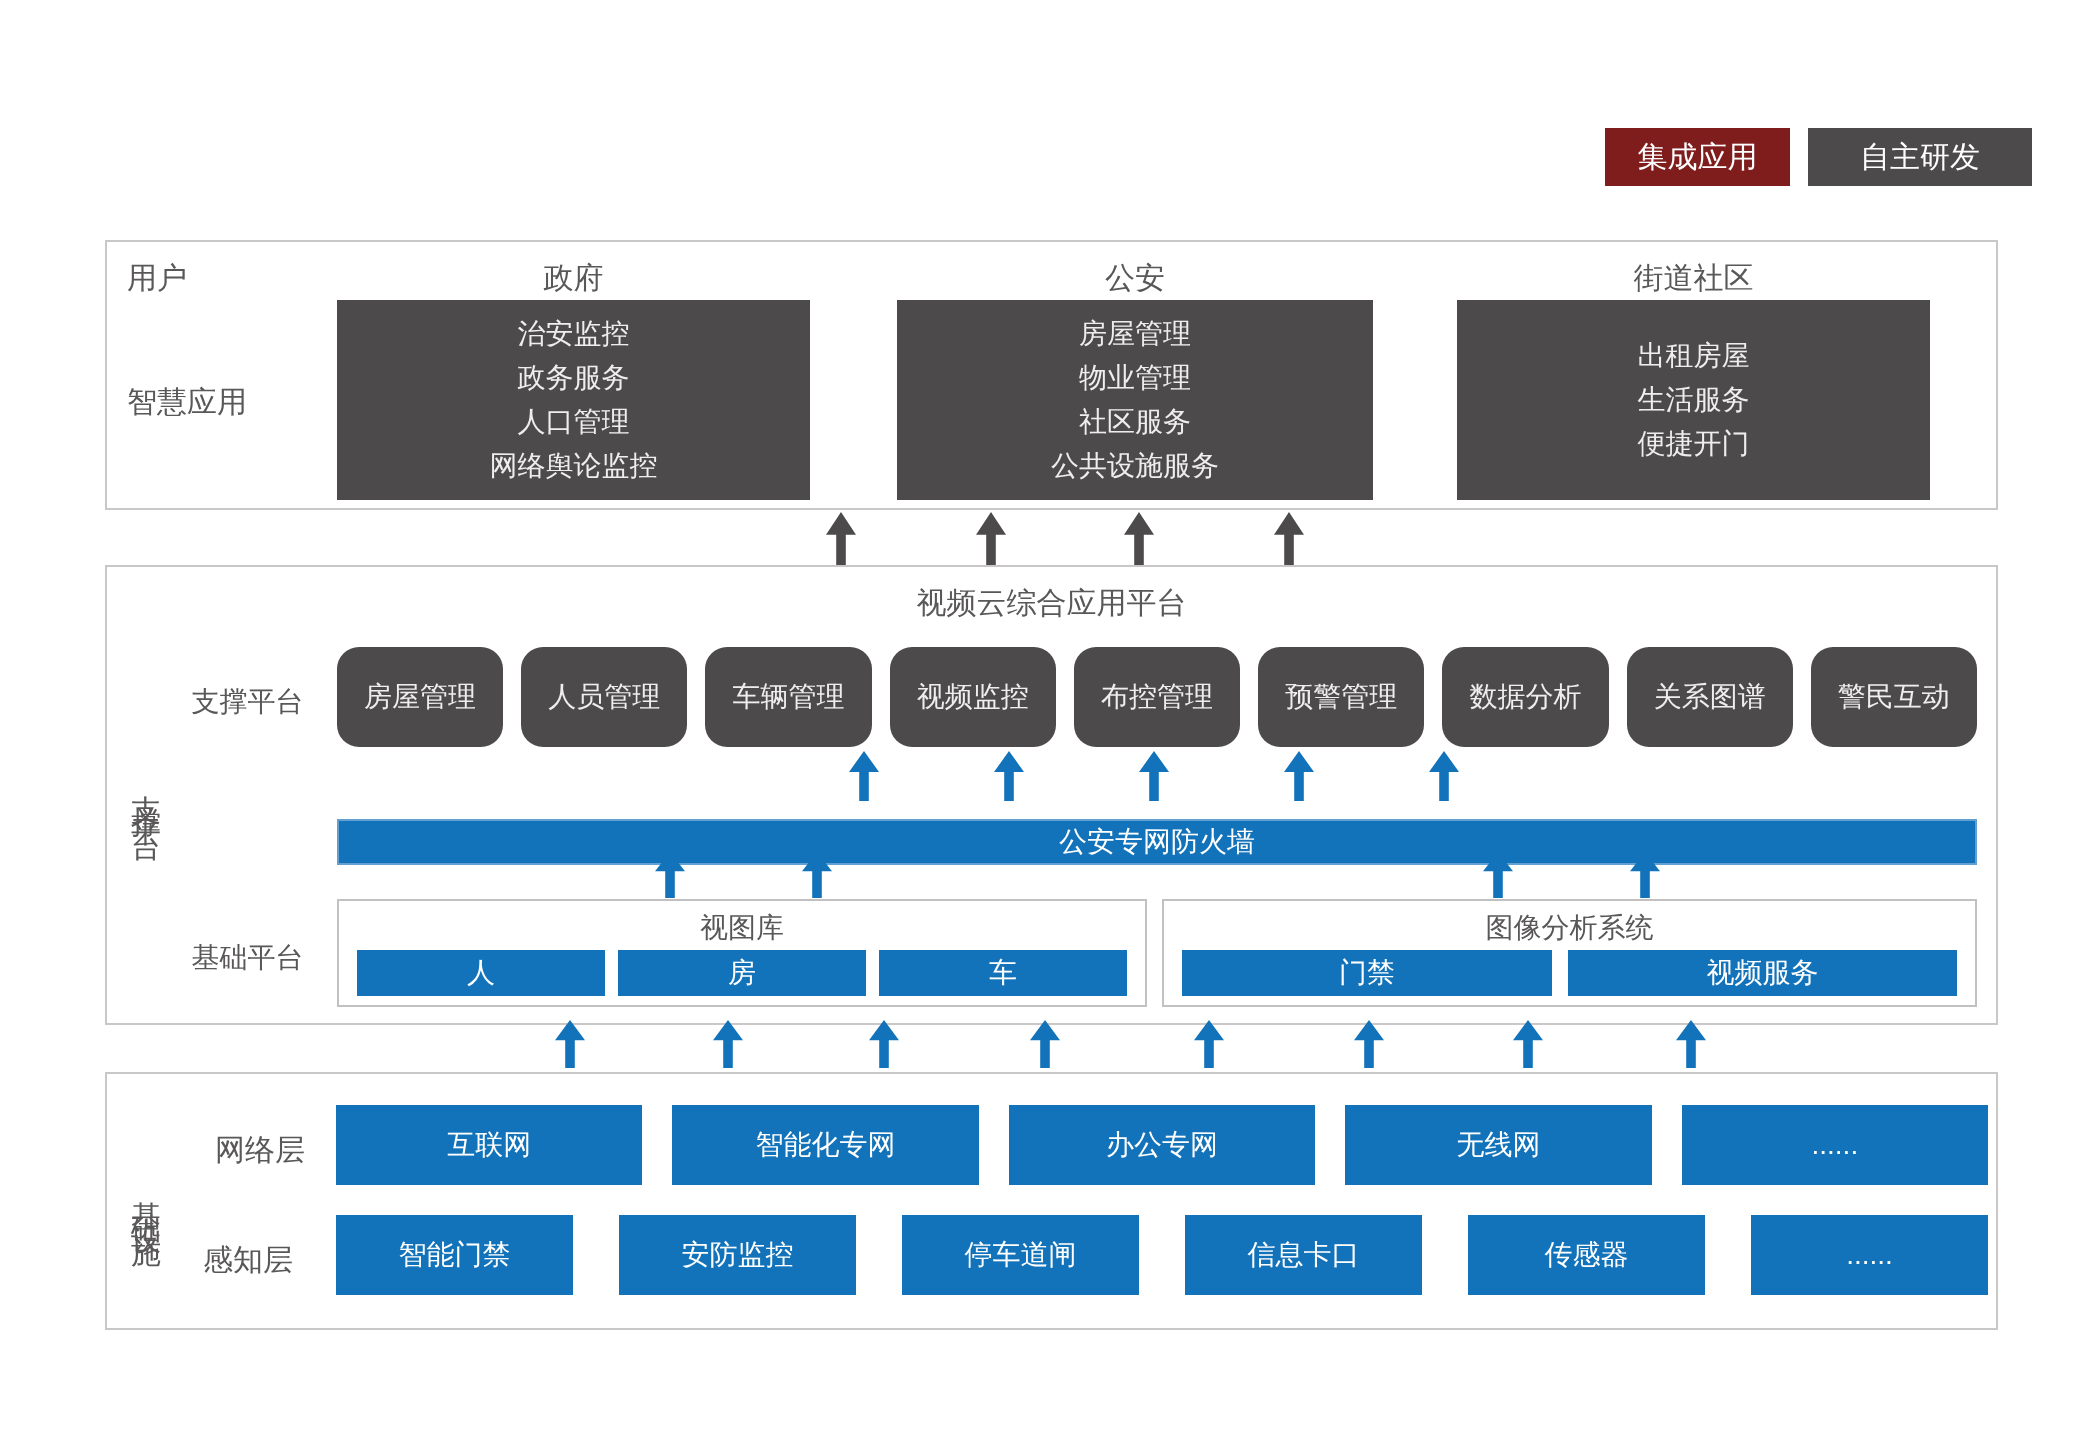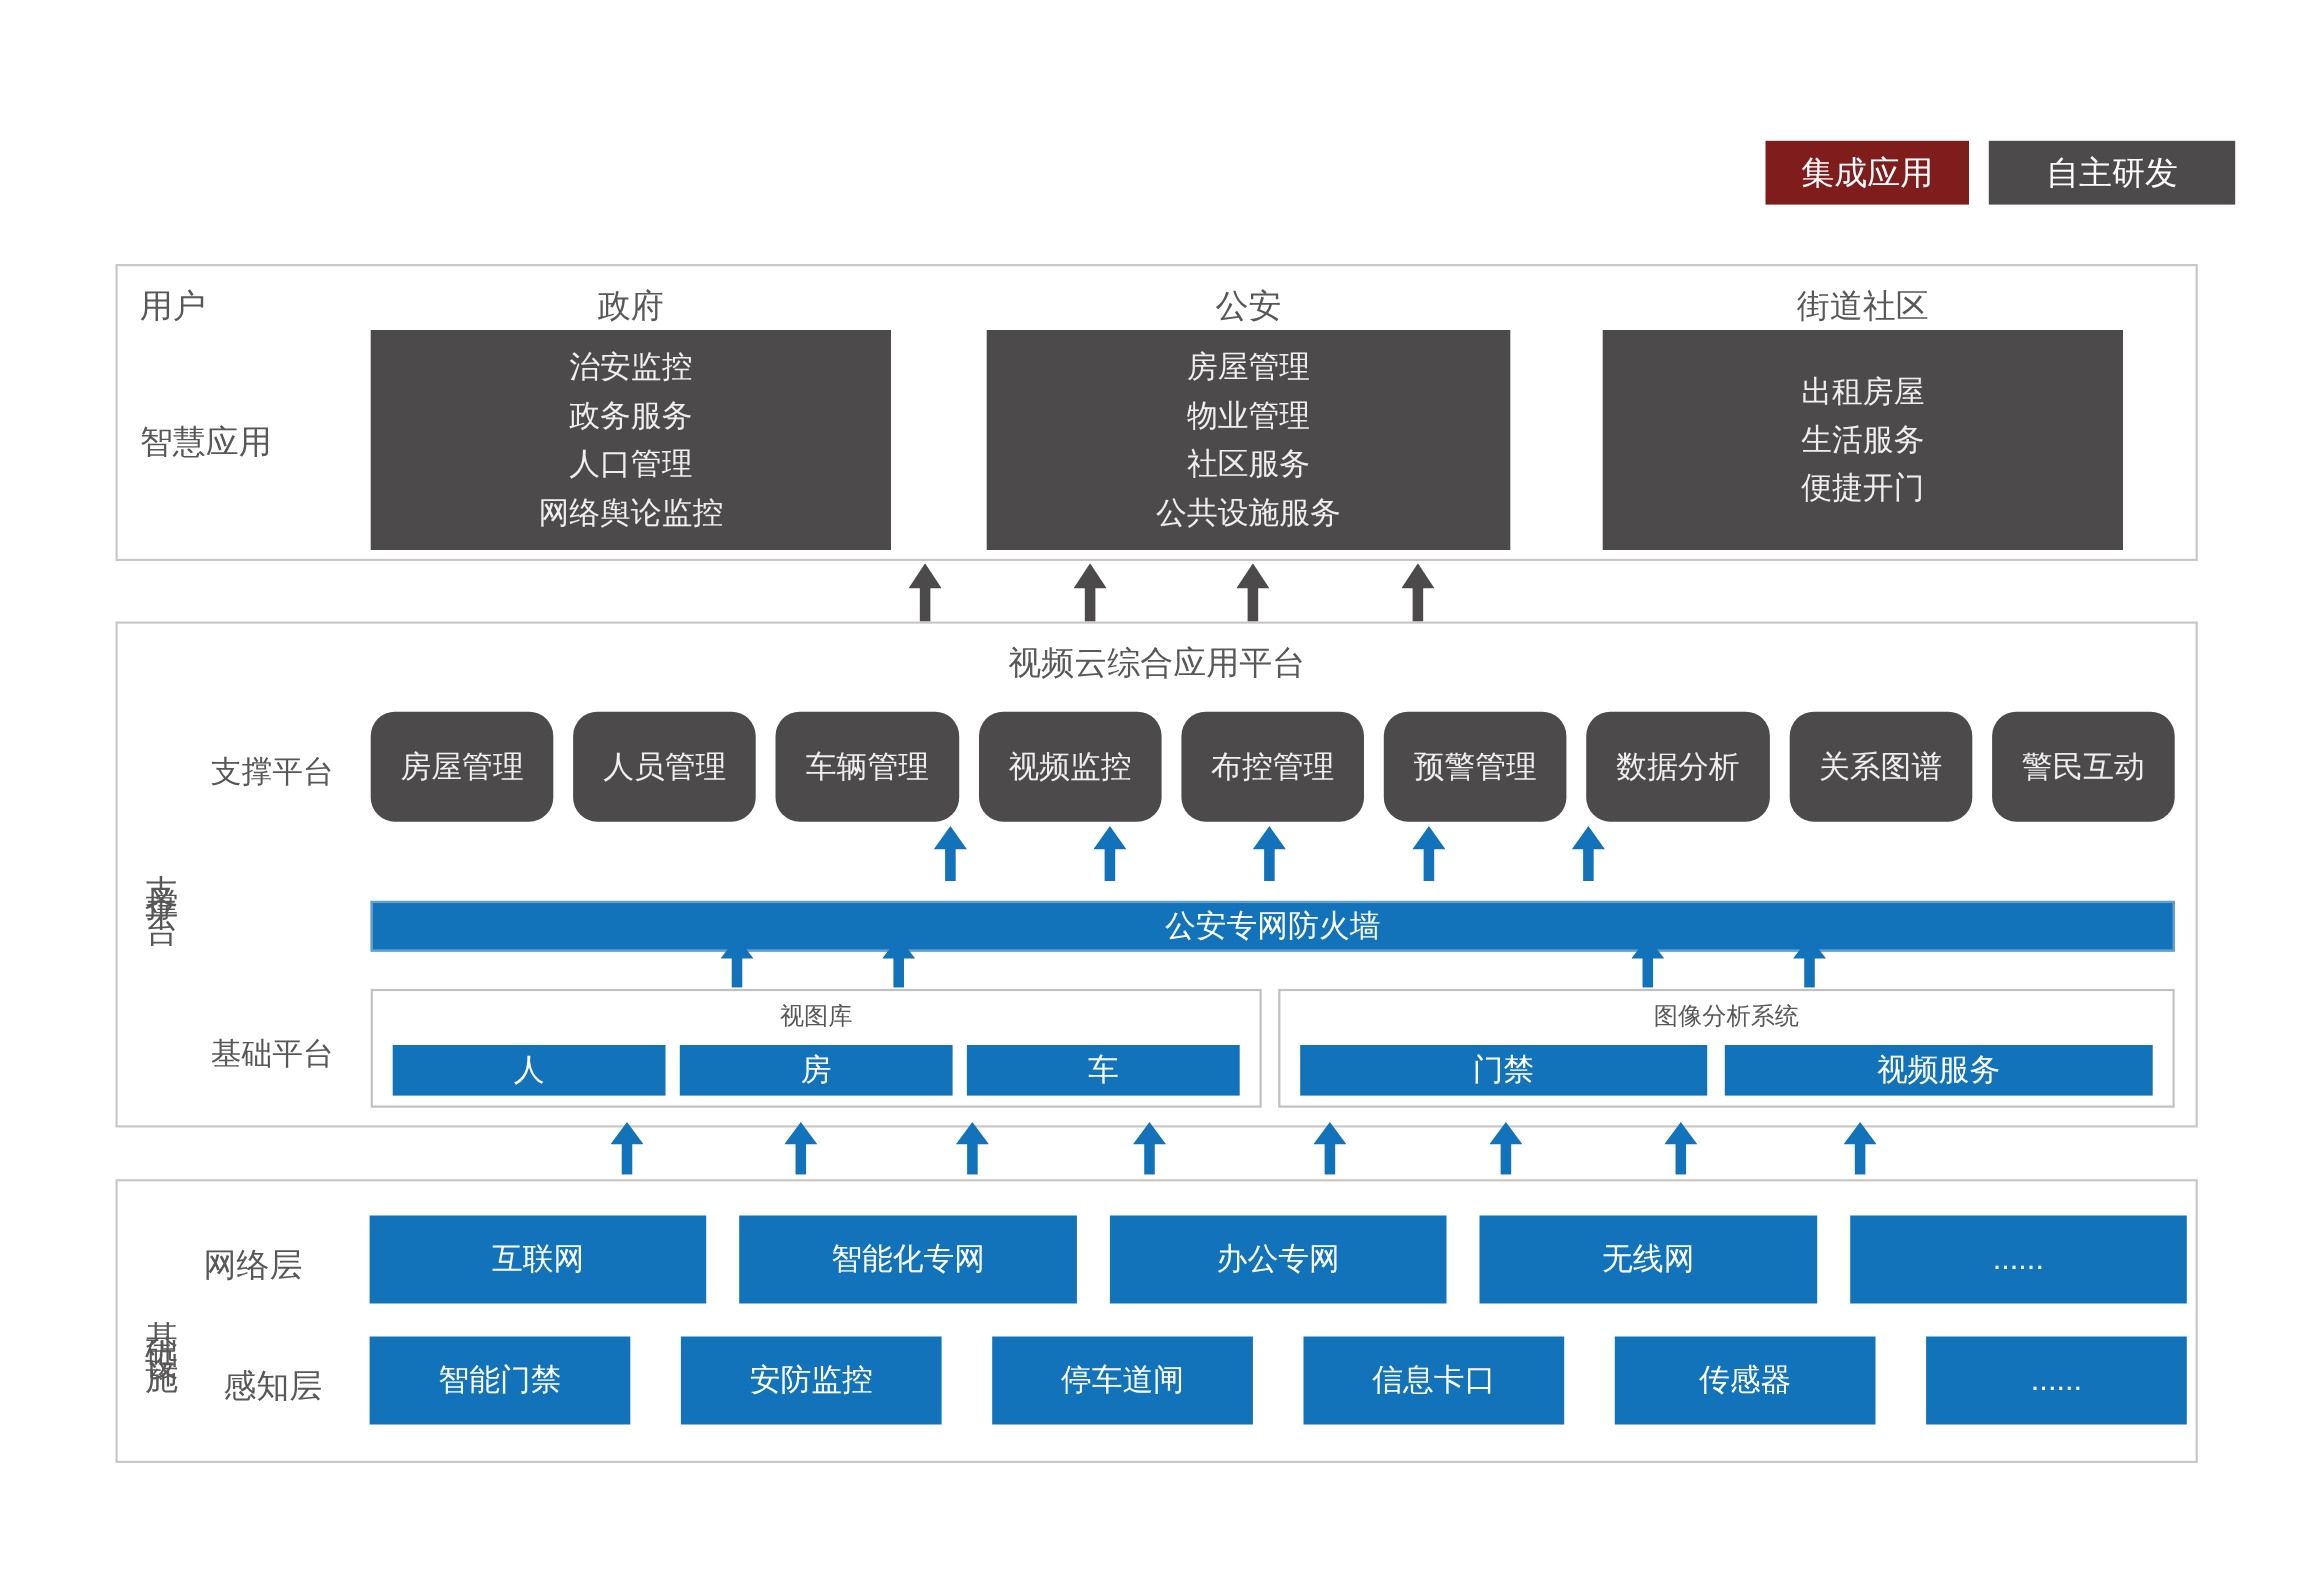--- a/index.html
+++ b/index.html
@@ -25,21 +25,21 @@
   .roundrow{position:absolute;display:flex;gap:18px;}
   .roundbox{
     flex:1;background:#4D4A4B;color:#EFEDED;border-radius:22px;
     display:flex;align-items:center;justify-content:center;font-size:28px;
   }
   .bluebar{
     position:absolute;background:#1273BA;border:2px solid #61A0D0;color:#ffffff;
     display:flex;align-items:center;justify-content:center;font-size:28px;
   }
   .groupbox{position:absolute;border:2px solid #C2C0C0;background:#ffffff;}
-  .gtitle{text-align:center;color:#595757;font-size:22px;margin-top:8px;}
+  .gtitle{text-align:center;color:#595757;font-size:28px;margin-top:8px;}
   .bars{position:absolute;left:18px;right:18px;top:49px;height:46px;display:flex;gap:13px;}
   .bar{
     flex:1;background:#1273BA;color:#ffffff;
     display:flex;align-items:center;justify-content:center;font-size:28px;
   }
   .flatrow{position:absolute;display:flex;}
   .flatbox{
     flex:1;background:#1273BA;color:#ffffff;
     display:flex;align-items:center;justify-content:center;font-size:28px;
   }
@@ -150,21 +150,21 @@
   <div class="arrow blue" style="left:713px;top:1020px;height:48px;"></div>
   <div class="arrow blue" style="left:869px;top:1020px;height:48px;"></div>
   <div class="arrow blue" style="left:1030px;top:1020px;height:48px;"></div>
   <div class="arrow blue" style="left:1194px;top:1020px;height:48px;"></div>
   <div class="arrow blue" style="left:1354px;top:1020px;height:48px;"></div>
   <div class="arrow blue" style="left:1513px;top:1020px;height:48px;"></div>
   <div class="arrow blue" style="left:1676px;top:1020px;height:48px;"></div>
 
   <div class="sec" style="left:105px;top:1072px;width:1893px;height:258px;">
     <div class="vlabel">基础设施</div>
-    <div class="lbl" style="left:78px;top:56px;">网络层</div>
+    <div class="lbl" style="left:108px;top:56px;">网络层</div>
     <div class="lbl" style="left:96px;top:166px;">感知层</div>
 
     <div class="flatrow" style="left:229px;top:31px;width:1652px;height:80px;gap:30px;">
       <div class="flatbox">互联网</div>
       <div class="flatbox">智能化专网</div>
       <div class="flatbox">办公专网</div>
       <div class="flatbox">无线网</div>
       <div class="flatbox">......</div>
     </div>
 

